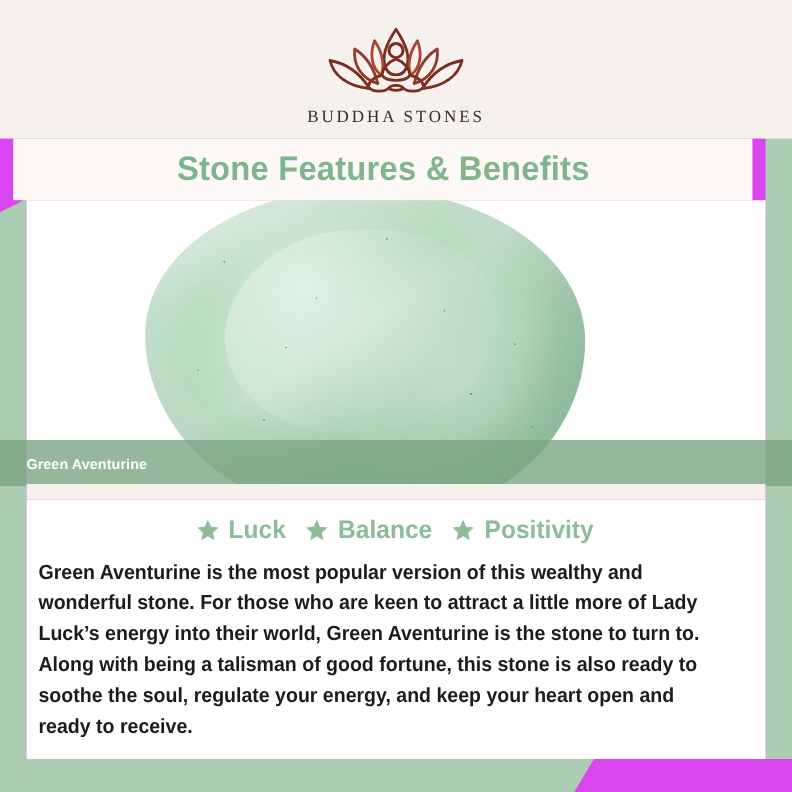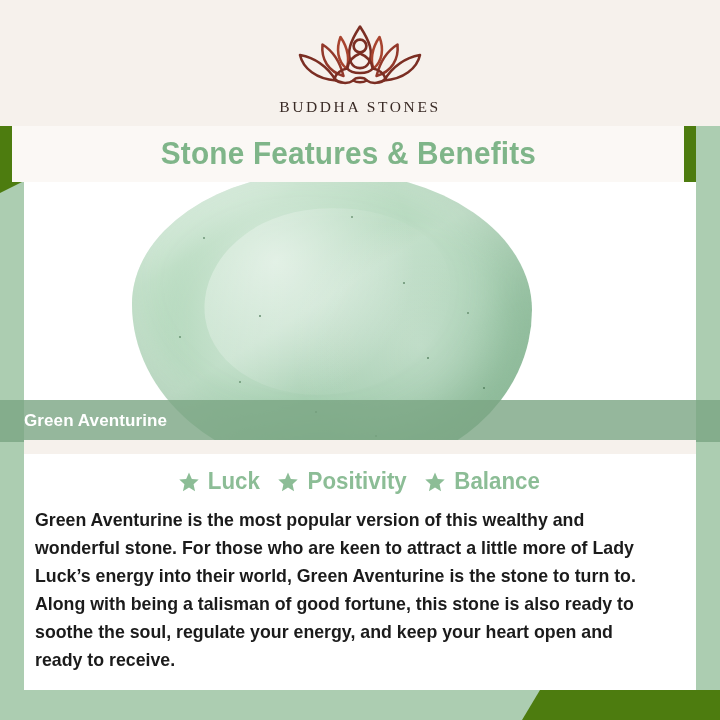--- a/index.html
+++ b/index.html
@@ -7,21 +7,21 @@
   html,body{
     width:720px; height:720px;
     font-family:"Liberation Sans", sans-serif;
     background:#f6f1ec;
     overflow:hidden;
   }
 
   #page{
     position:relative;
     width:720px; height:720px;
-    background:#4d7c0f;
+    background:#d946ef;
   }
 
   
   .frame-top{
     position:absolute; top:0; left:195px; width:525px; height:14px;
     background:#accdb1;
     clip-path:polygon(15px 0, 100% 0, 100% 100%, 0 100%);
   }
   .frame-right{
     position:absolute; top:0; right:0; width:24px; height:690px;
@@ -121,21 +121,21 @@
   }
 
   
   .name-band{
     position:absolute; top:400px; left:0; width:720px; height:42px;
     background:rgba(122,165,131,.80);
     display:flex; align-items:center;
   }
   .name-text{
     margin-left:24px;
-    font-size:17px;
+    font-size:13px;
     font-weight:bold;
     color:#ffffff;
     letter-spacing:.1px;
   }
 
   
   .sep{
     position:absolute; top:440px; left:24px; width:672px; height:14px;
     background:#f6f1ec;
   }
@@ -236,28 +236,28 @@
         <svg class="star" width="22" height="22" viewBox="0 0 24 24">
           <polygon points="12,1.6 15.1,8.6 22.6,9.4 17,14.5 18.6,22 12,18.1 5.4,22 7,14.5 1.4,9.4 8.9,8.6" fill="#8cbd96"></polygon>
         </svg>
         <span class="benefit-label">Luck</span>
       </div>
 
       <div class="benefit">
         <svg class="star" width="22" height="22" viewBox="0 0 24 24">
           <polygon points="12,1.6 15.1,8.6 22.6,9.4 17,14.5 18.6,22 12,18.1 5.4,22 7,14.5 1.4,9.4 8.9,8.6" fill="#8cbd96"></polygon>
         </svg>
-        <span class="benefit-label">Positivity</span>
+        <span class="benefit-label">Balance</span>
       </div>
 
       <div class="benefit">
         <svg class="star" width="22" height="22" viewBox="0 0 24 24">
           <polygon points="12,1.6 15.1,8.6 22.6,9.4 17,14.5 18.6,22 12,18.1 5.4,22 7,14.5 1.4,9.4 8.9,8.6" fill="#8cbd96"></polygon>
         </svg>
-        <span class="benefit-label">Balance</span>
+        <span class="benefit-label">Positivity</span>
       </div>
 
     </div>
 
     <p class="body-text">Green Aventurine is the most popular version of this wealthy and wonderful stone. For those who are keen to attract a little more of Lady Luck’s energy into their world, Green Aventurine is the stone to turn to. Along with being a talisman of good fortune, this stone is also ready to soothe the soul, regulate your energy, and keep your heart open and ready to receive.</p>
   </div>
 
 </div>
 
 </body></html>

